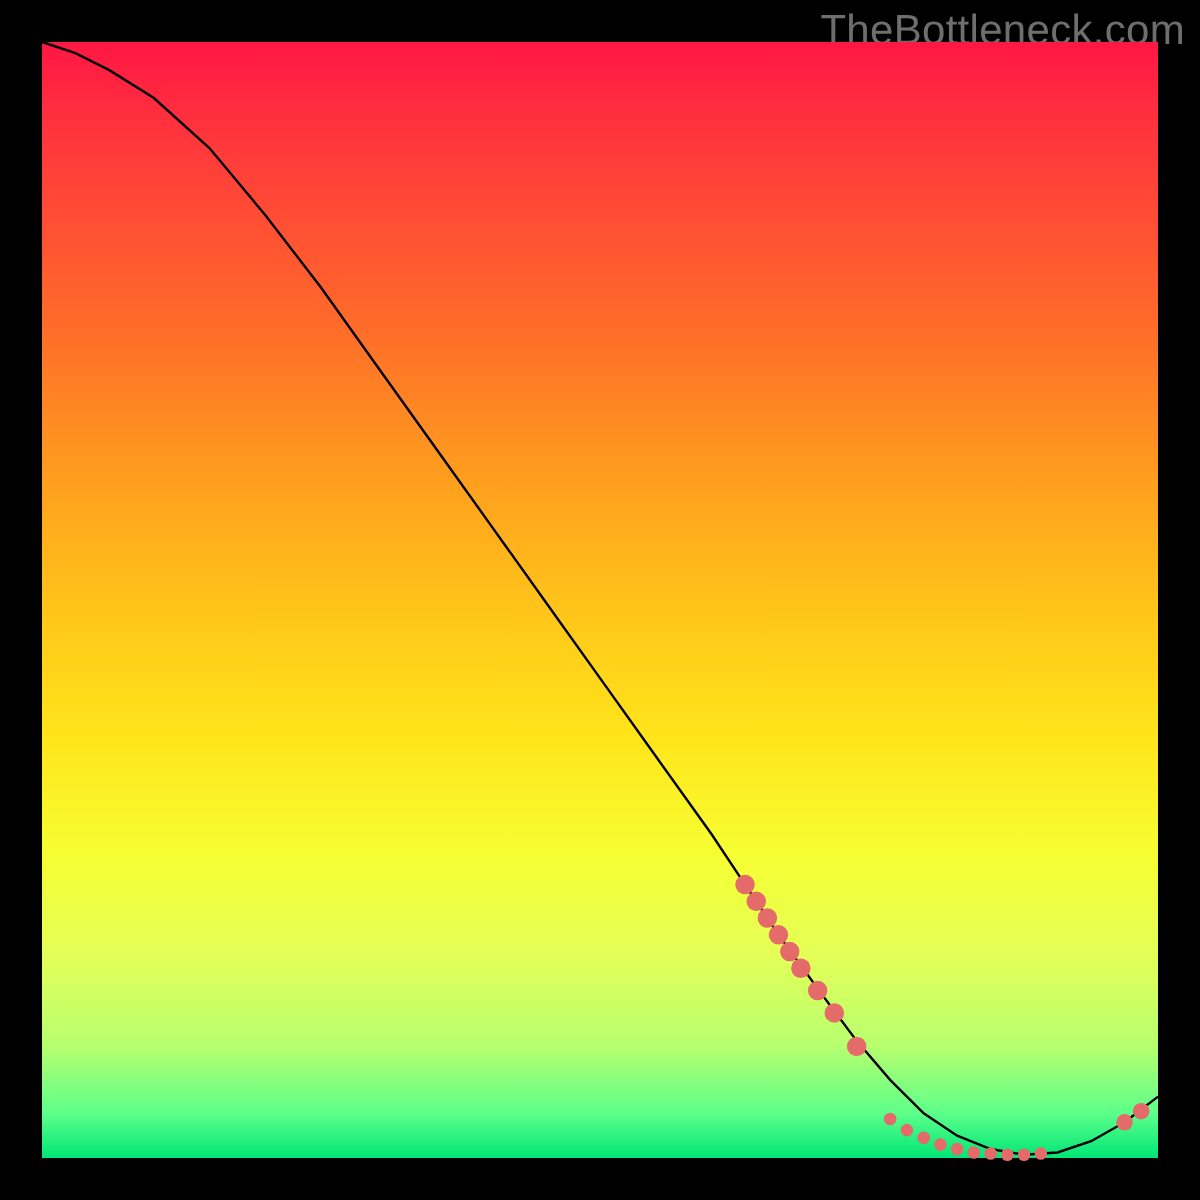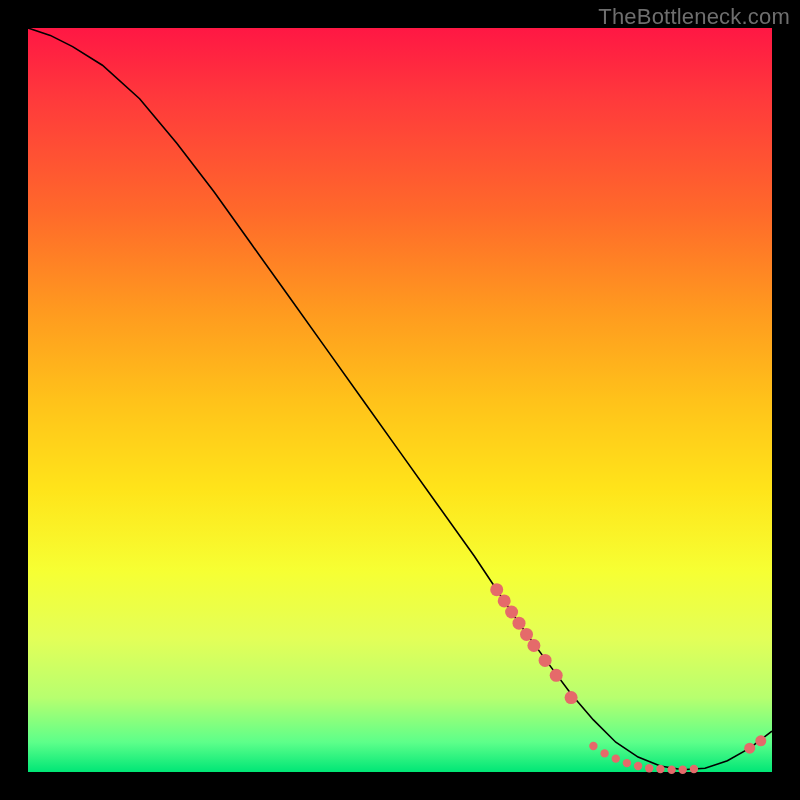--- a/index.html
+++ b/index.html
@@ -15,21 +15,21 @@
     position: relative;
     width: 800px;
     height: 800px;
     background: #000;
   }
   .watermark {
     position: absolute;
     top: 4px;
     right: 10px;
     color: #6e6e6e;
-    font-size: 22px;
+    font-size: 28px;
     font-weight: 500;
     letter-spacing: 0.2px;
     user-select: none;
   }
   .plot-area {
     position: absolute;
     left: 28px;
     top: 28px;
     width: 744px;
     height: 744px;

